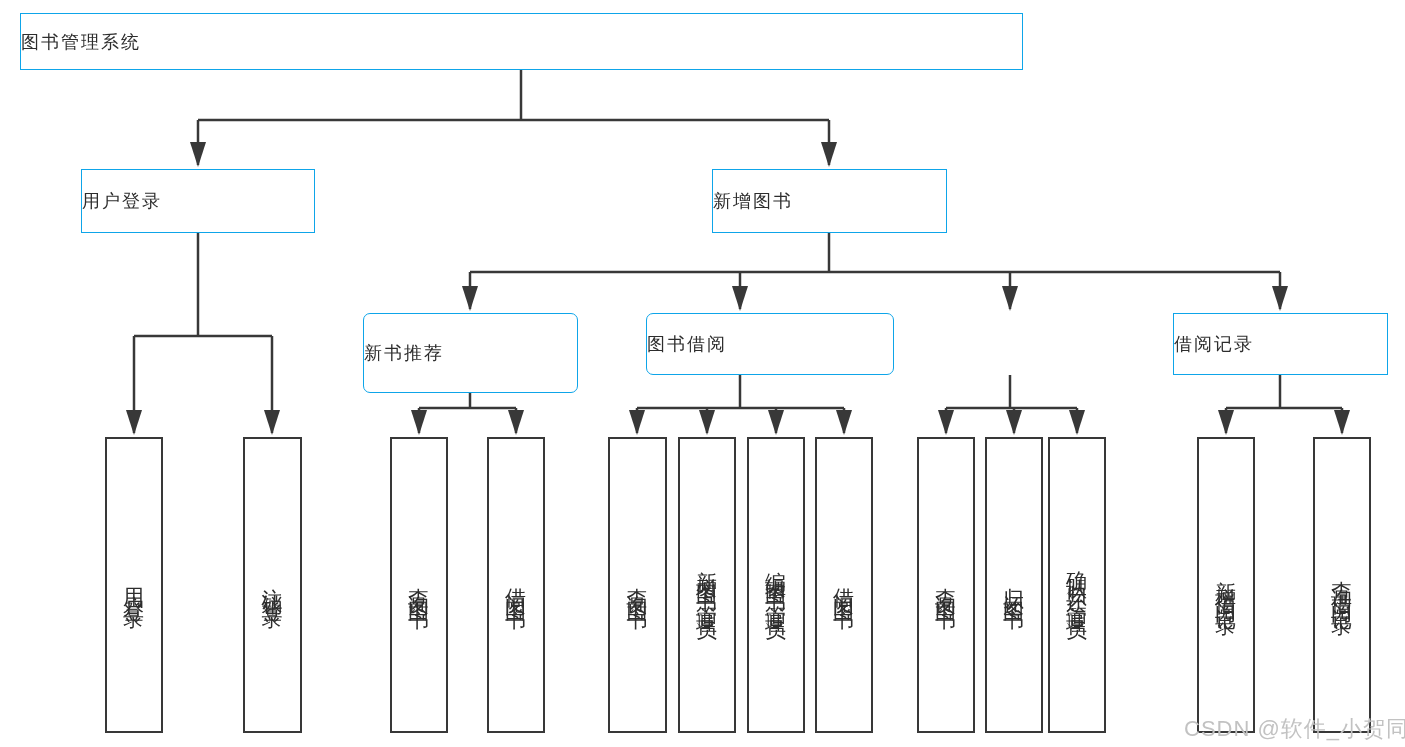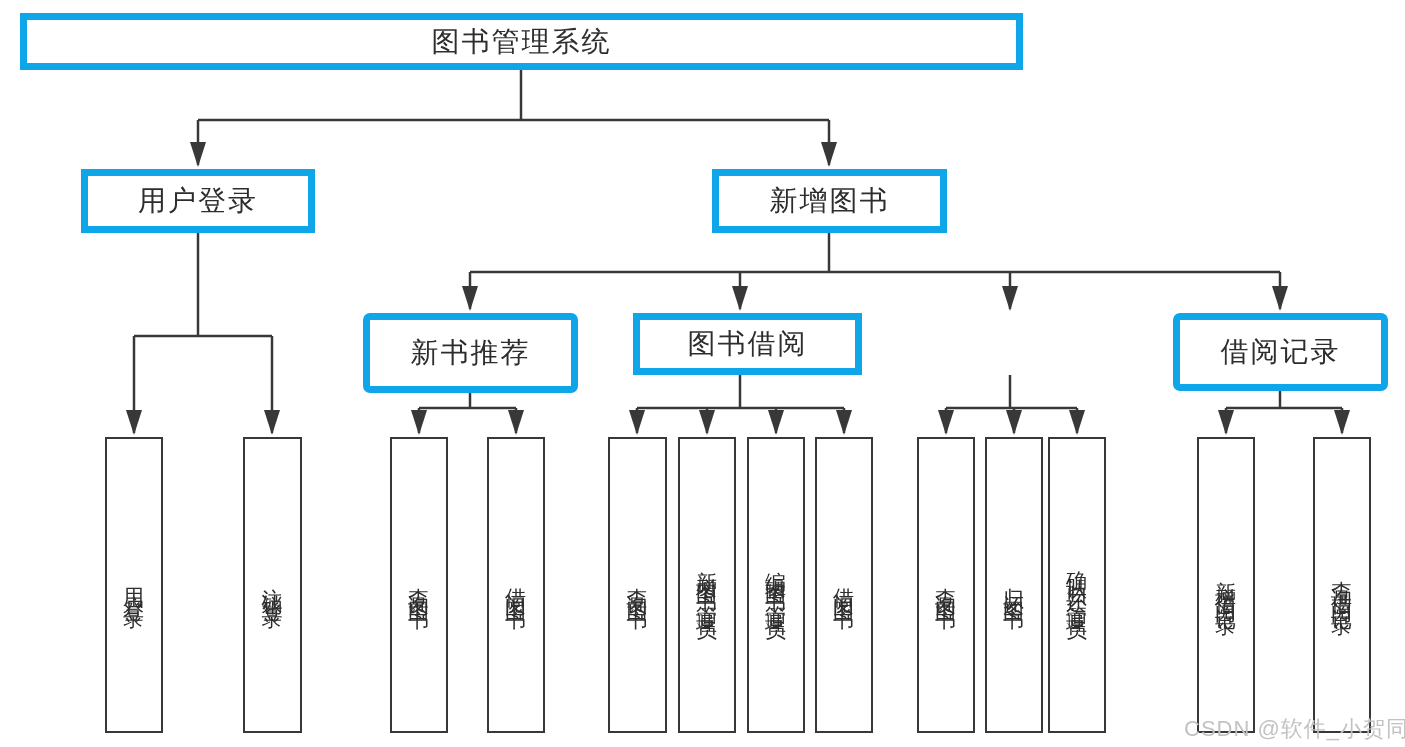--- a/index.html
+++ b/index.html
@@ -19,27 +19,27 @@
     position: absolute;
     left: 0; top: 0;
     width: 1405px;
     height: 747px;
     z-index: 1;
   }
   .node {
     position: absolute;
     box-sizing: border-box;
     background: #ffffff;
-    border: 7px solid #0ea5e9;
+    border: 1px solid #0ea5e9;
     display: flex;
     align-items: center;
-    justify-content: center;
+    justify-content: flex-start;
     z-index: 2;
     color: #2d2d2d;
-    font-size: 28px;
+    font-size: 18px;
     letter-spacing: 2px;
   }
   .leaf {
     position: absolute;
     box-sizing: border-box;
     background: #ffffff;
     border: 2px solid #383838;
     display: flex;
     align-items: center;
     justify-content: center;
@@ -150,24 +150,24 @@
   <div class="node" style="left:81px; top:169px; width:234px; height:64px;">
     <span>用户登录</span>
   </div>
   <div class="node" style="left:712px; top:169px; width:235px; height:64px;">
     <span>新增图书</span>
   </div>
 
   <div class="node" style="left:363px; top:313px; width:215px; height:80px;border-radius:7px;">
     <span>新书推荐</span>
   </div>
-  <div class="node" style="left:633px; top:313px; width:229px; height:62px;">
+  <div class="node" style="left:646px; top:313px; width:248px; height:62px;border-radius:7px;">
     <span>图书借阅</span>
   </div>
-  <div class="node" style="left:1173px; top:313px; width:215px; height:78px;border-radius:7px;">
+  <div class="node" style="left:1173px; top:313px; width:215px; height:62px;">
     <span>借阅记录</span>
   </div>
 
   <div class="leaf" style="left:105px; top:437px; width:58px; height:296px;">
     <span>用户登录</span>
   </div>
   <div class="leaf" style="left:243px; top:437px; width:59px; height:296px;">
     <span>注销登录</span>
   </div>
 

